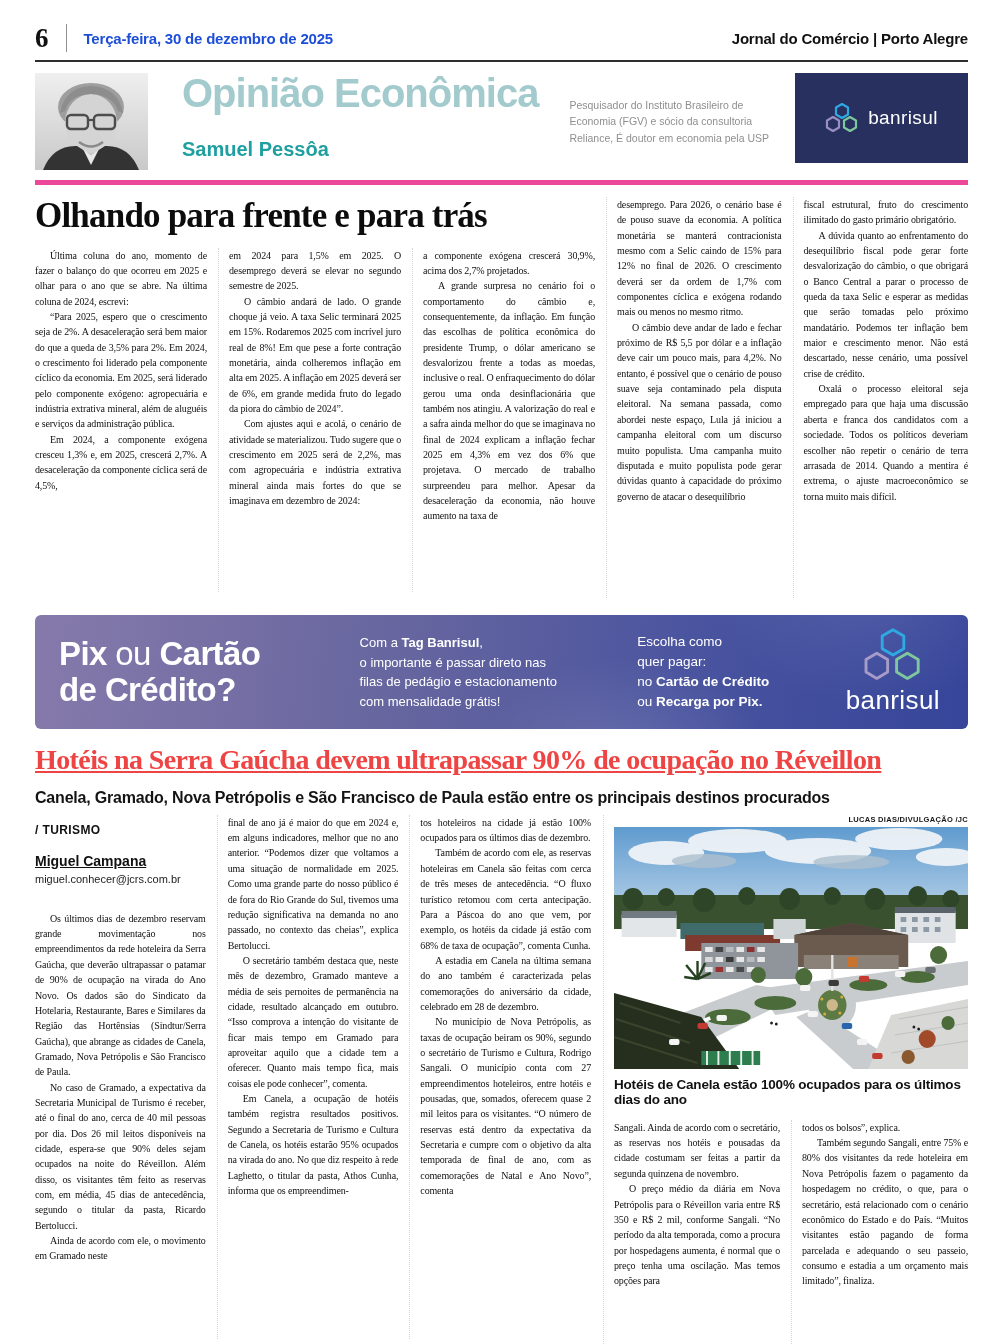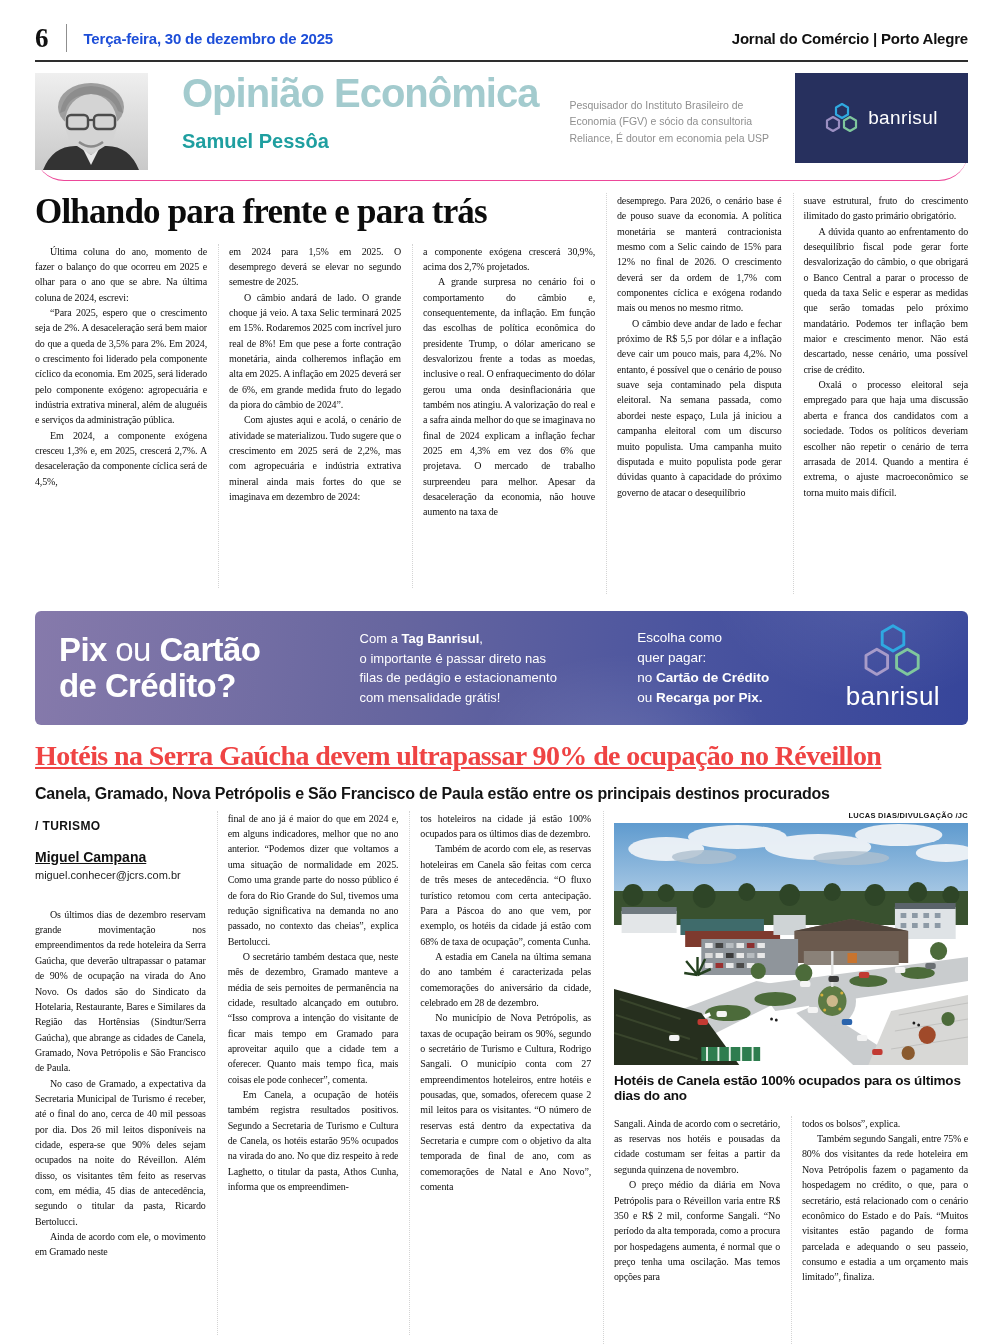--- a/index.html
+++ b/index.html
@@ -9,25 +9,25 @@
     font-family:"Liberation Serif", serif; color:#111;
     padding:16px 35px 0; overflow:hidden; position:relative;
   }
   
   .topbar { display:flex; align-items:center; height:46px; border-bottom:2px solid #2e2e2e; }
   .pagenum { font:700 27px "Liberation Serif", serif; }
   .topbar-divider { width:1px; height:28px; background:#8f8f8f; margin:0 17px; }
   .date { font:700 15px "Liberation Sans", sans-serif; letter-spacing:-0.2px; color:#1d4ed8; }
   .masthead { margin-left:auto; font:700 15px "Liberation Sans", sans-serif; letter-spacing:-0.2px; }
   
-  .opinion { display:flex; align-items:flex-start; padding:11px 0 10px; border-bottom:1px solid #ec4899;border-radius:29px; }
+  .opinion { display:flex; align-items:flex-start; padding:11px 0 10px; border-bottom:5px solid #ec4899; }
   .headshot { width:113px; height:97px; flex:0 0 auto; }
   .op-main { margin-left:34px; }
   .op-title { font:700 40px/1.02 "Liberation Sans", sans-serif; color:#a3cbce; letter-spacing:-1px; }
-  .op-author { font:700 20px "Liberation Sans", sans-serif; color:#1f9fa0; margin-top:16px; }
+  .op-author { font:700 20px "Liberation Sans", sans-serif; color:#1f9fa0; margin-top:24px; }
   .op-bio { margin-left:auto; margin-right:26px; align-self:center; text-align:left;
             font:400 10.5px/1.55 "Liberation Sans", sans-serif; color:#8f8f8f; white-space:pre-line; }
   .brandbox { width:173px; height:90px; background:#27305e; display:flex; align-items:center; justify-content:center; gap:9px; flex:0 0 auto; }
   .brand-word { color:#fff; font:400 19px "Liberation Sans", sans-serif; letter-spacing:0.4px; }
   
   .cols { display:flex; gap:11px; }
   .col { flex:1 1 0; min-width:0; }
   .col + .col { border-left:1px dotted #d4d4d4; padding-left:10px; }
   .col p { font-size:10px; line-height:15.35px; letter-spacing:-0.15px; text-align:justify;
            text-indent:15px; color:#101010; }
@@ -139,21 +139,21 @@
             <p>A grande surpresa no cenário foi o comportamento do câmbio e, consequentemente, da inflação. Em função das escolhas de política econômica do presidente Trump, o dólar americano se desvalorizou frente a todas as moedas, inclusive o real. O enfraquecimento do dólar gerou uma onda desinflacionária que também nos atingiu. A valorização do real e a safra ainda melhor do que se imaginava no final de 2024 explicam a inflação fechar 2025 em 4,3% em vez dos 6% que projetava. O mercado de trabalho surpreendeu para melhor. Apesar da desaceleração da economia, não houve aumento na taxa de</p>
           </div>
       </div>
     </div>
     <div class="a1-right">
       <div class="col">
           <p class="flush">desemprego. Para 2026, o cenário base é de pouso suave da economia. A política monetária se manterá contracionista mesmo com a Selic caindo de 15% para 12% no final de 2026. O crescimento deverá ser da ordem de 1,7% com componentes cíclica e exógena rodando mais ou menos no mesmo ritmo.</p>
           <p>O câmbio deve andar de lado e fechar próximo de R$ 5,5 por dólar e a inflação deve cair um pouco mais, para 4,2%. No entanto, é possível que o cenário de pouso suave seja contaminado pela disputa eleitoral. Na semana passada, como abordei neste espaço, Lula já iniciou a campanha eleitoral com um discurso muito populista. Uma campanha muito disputada e muito populista pode gerar dúvidas quanto à capacidade do próximo governo de atacar o desequilíbrio</p>
         </div>
       <div class="col">
-          <p class="flush">suave estrutural, fruto do crescimento ilimitado do gasto primário obrigatório.</p>
+          <p class="flush">fiscal estrutural, fruto do crescimento ilimitado do gasto primário obrigatório.</p>
           <p>A dúvida quanto ao enfrentamento do desequilíbrio fiscal pode gerar forte desvalorização do câmbio, o que obrigará o Banco Central a parar o processo de queda da taxa Selic e esperar as medidas que serão tomadas pelo próximo mandatário. Podemos ter inflação bem maior e crescimento menor. Não está descartado, nesse cenário, uma possível crise de crédito.</p>
           <p>Oxalá o processo eleitoral seja empregado para que haja uma discussão aberta e franca dos candidatos com a sociedade. Todos os políticos deveriam escolher não repetir o cenário de terra arrasada de 2014. Quando a mentira é extrema, o ajuste macroeconômico se torna muito mais difícil.</p>
         </div>
     </div>
   </div>
 
   <div class="ad">
     <div class="ad-headline"><span class="bold">Pix</span><span> ou </span><span class="bold">Cartão
 de Crédito?</span></div>
     <div class="ad-pitch"><span>Com a </span><span class="bold">Tag Banrisul</span><span>,

